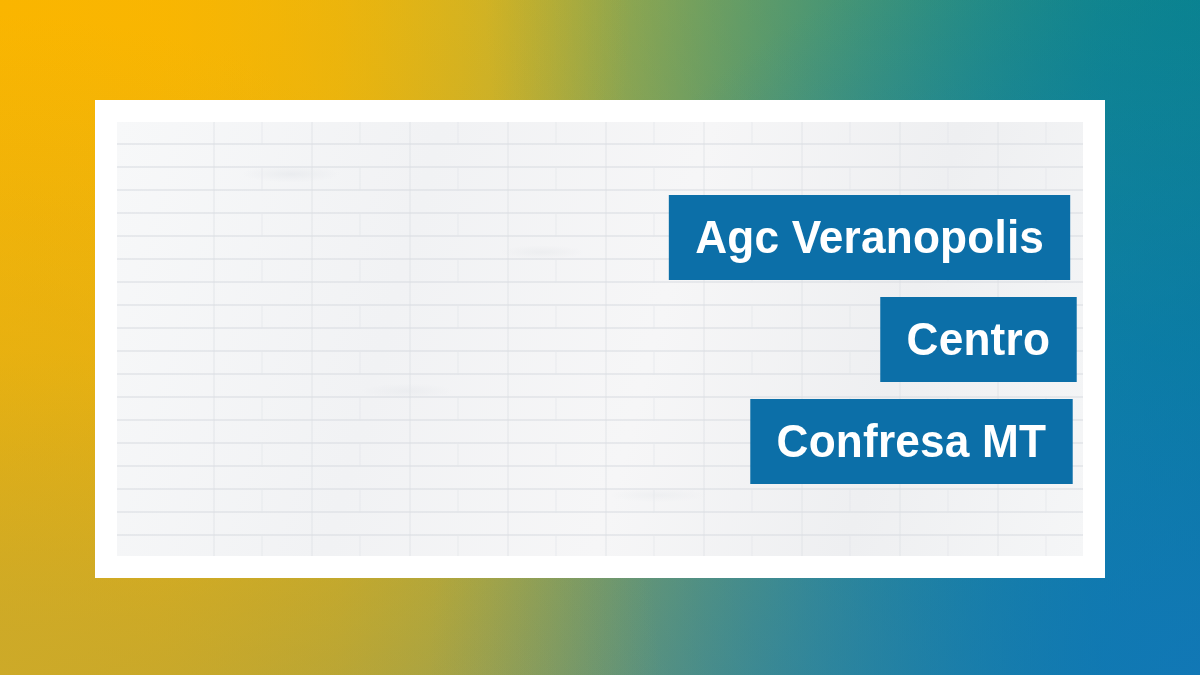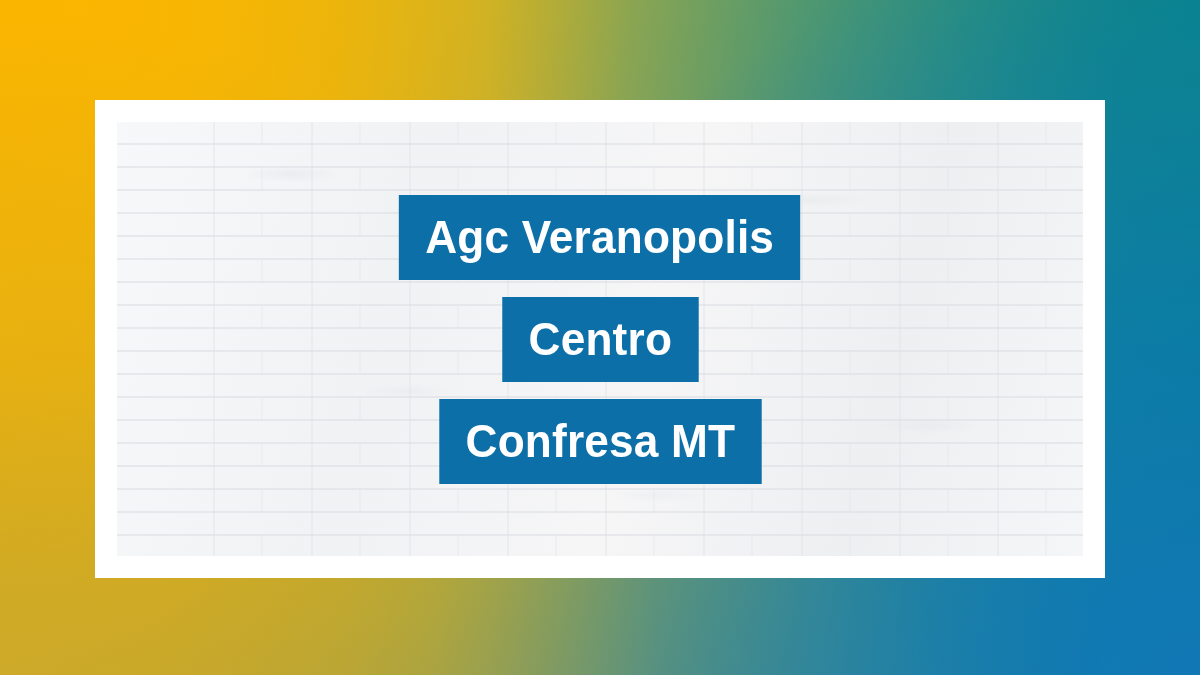--- a/index.html
+++ b/index.html
@@ -167,21 +167,21 @@
       radial-gradient(ellipse 75px 12px at 84% 70%, rgba(223,226,230,0.40) 0%, rgba(223,226,230,0) 70%),
       radial-gradient(ellipse 70px 10px at 56% 86%, rgba(228,231,234,0.40) 0%, rgba(228,231,234,0) 70%);
   }
 
   
   .plates {
     position: absolute;
     inset: 0;
     display: flex;
     flex-direction: column;
-    align-items: center;
+    align-items: flex-end;
     justify-content: center;
     gap: 17px;
     z-index: 3;
   }
   .plate {
     display: inline-block;
     background: #0c6fa8;
     color: #ffffff;
     font-family: "Liberation Sans Narrow", "Liberation Sans", sans-serif;
     font-weight: bold;

